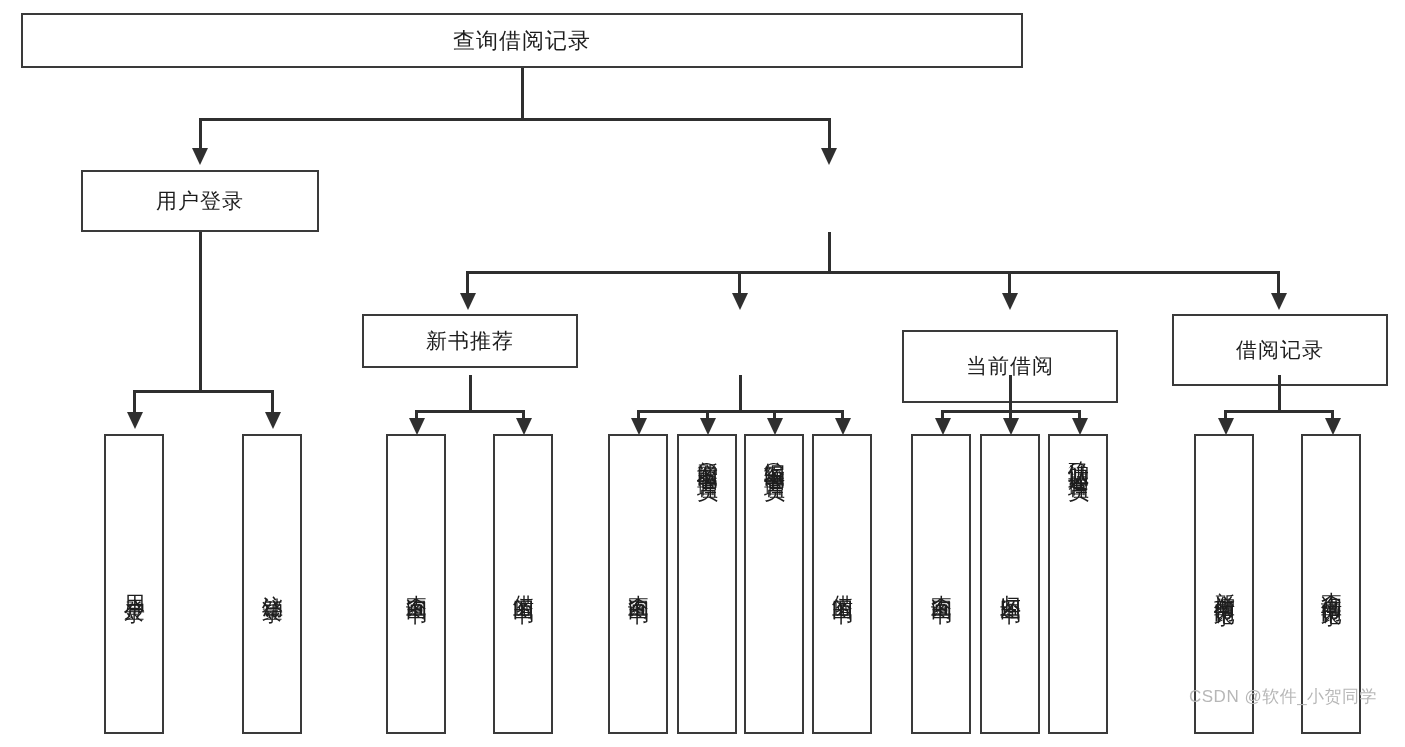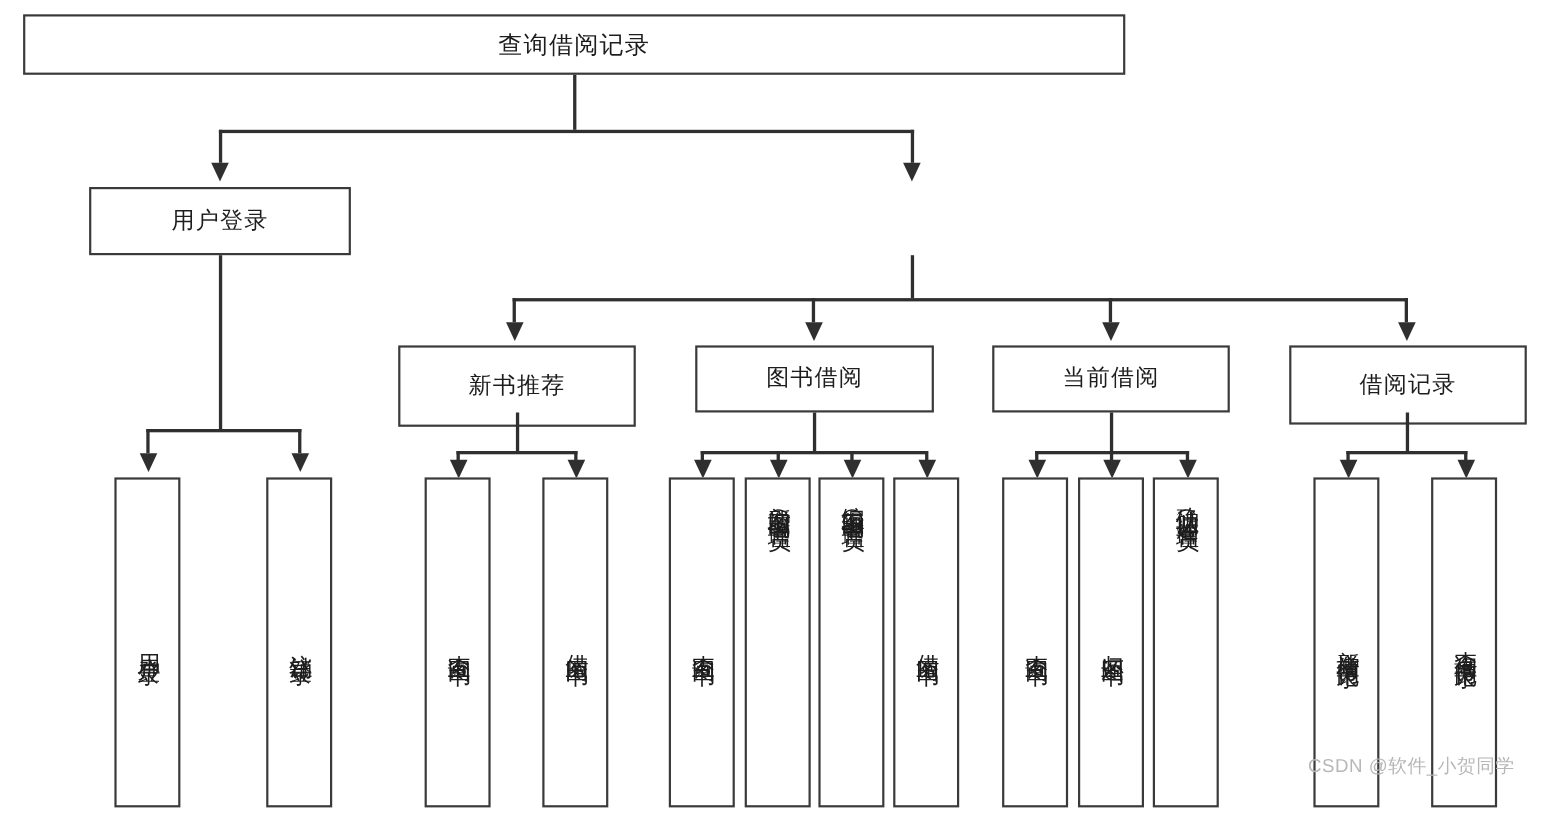--- a/index.html
+++ b/index.html
@@ -106,27 +106,24 @@
   <div class="hline" style="left:466px;top:271px;width:814px;"></div>
   <div class="vline" style="left:466px;top:271px;height:22px;"></div>
   <div class="arrow" style="left:460px;top:293px;"></div>
   <div class="vline" style="left:738px;top:271px;height:22px;"></div>
   <div class="arrow" style="left:732px;top:293px;"></div>
   <div class="vline" style="left:1008px;top:271px;height:22px;"></div>
   <div class="arrow" style="left:1002px;top:293px;"></div>
   <div class="vline" style="left:1277px;top:271px;height:22px;"></div>
   <div class="arrow" style="left:1271px;top:293px;"></div>
 
-  <div class="node" style="left:362px;top:314px;width:216px;height:74px;">
+  <div class="node" style="left:362px;top:314px;width:216px;height:54px;">
     <span class="label">新书推荐</span>
   </div>
-  <div class="node" style="left:632px;top:314px;width:217px;height:61px;">
-    <span class="label">图书借阅</span>
-  </div>
-  <div class="node" style="left:902px;top:314px;width:216px;height:61px;">
+  <div class="node" style="left:902px;top:330px;width:216px;height:73px;">
     <span class="label">当前借阅</span>
   </div>
   <div class="node" style="left:1172px;top:314px;width:216px;height:72px;">
     <span class="label">借阅记录</span>
   </div>
 
   <div class="vline" style="left:469px;top:375px;height:35px;"></div>
   <div class="hline" style="left:415px;top:410px;width:110px;"></div>
   <div class="vline" style="left:415px;top:410px;height:10px;"></div>
   <div class="arrow" style="left:409px;top:418px;"></div>

